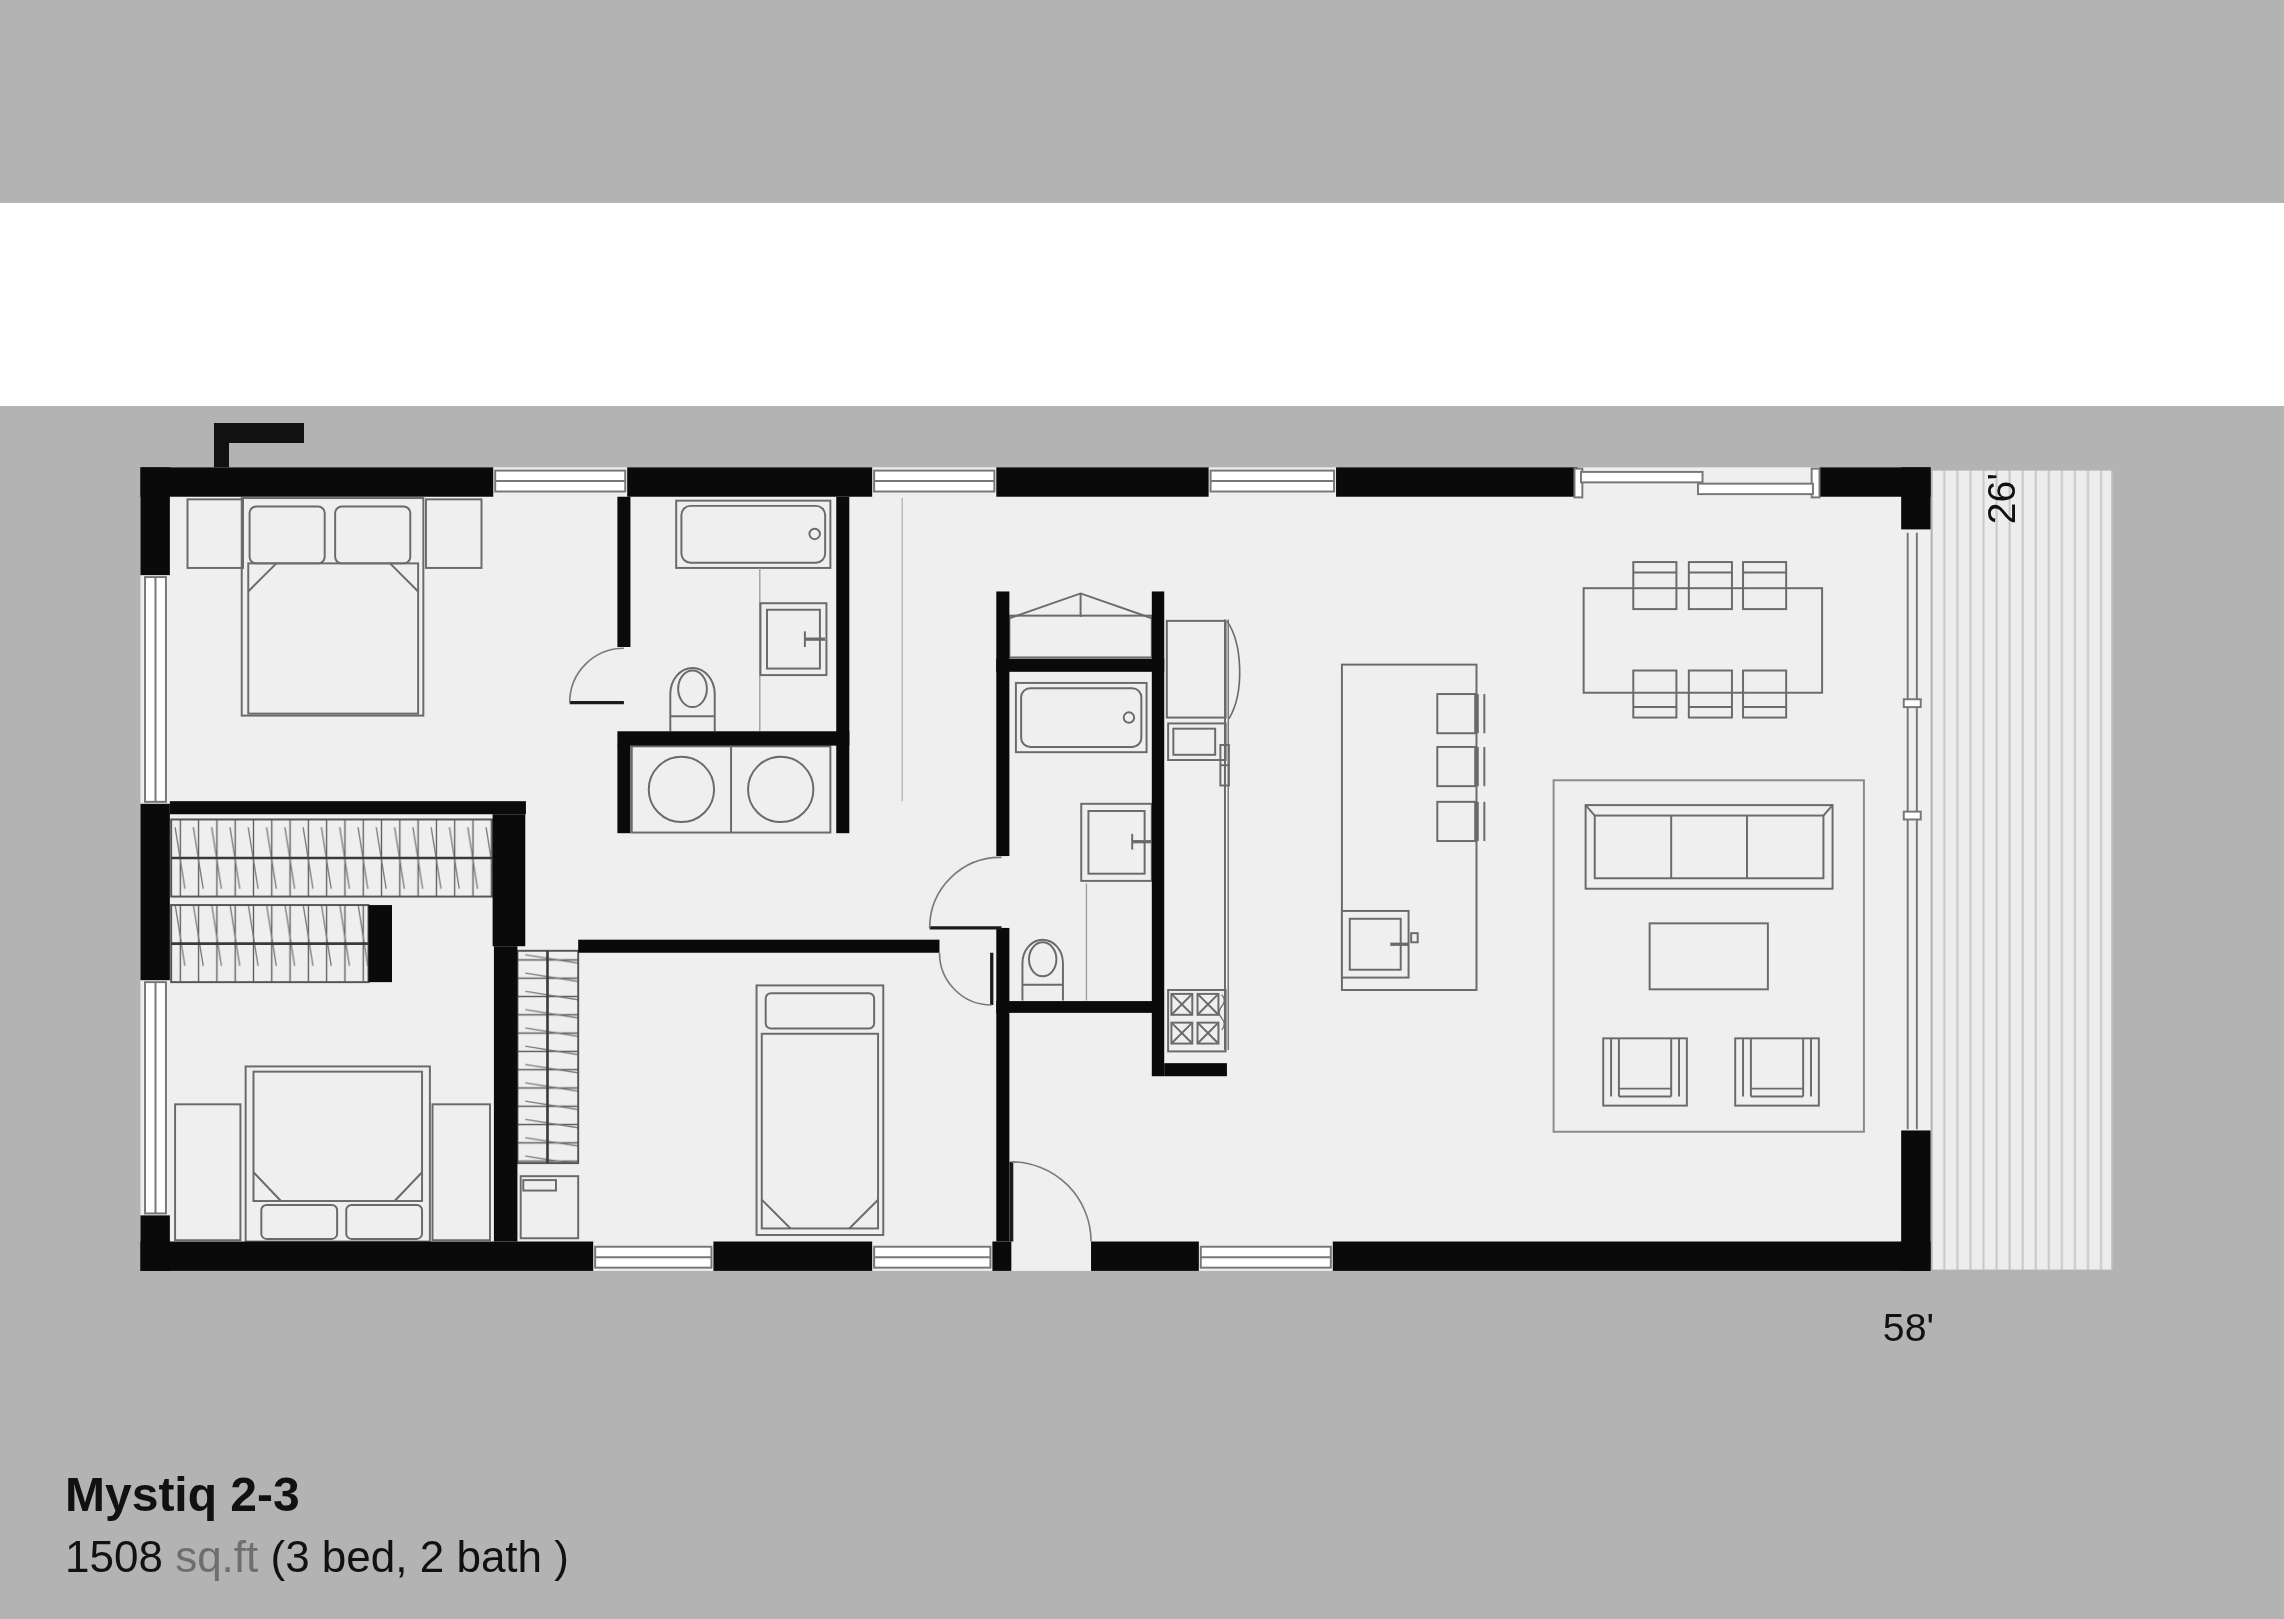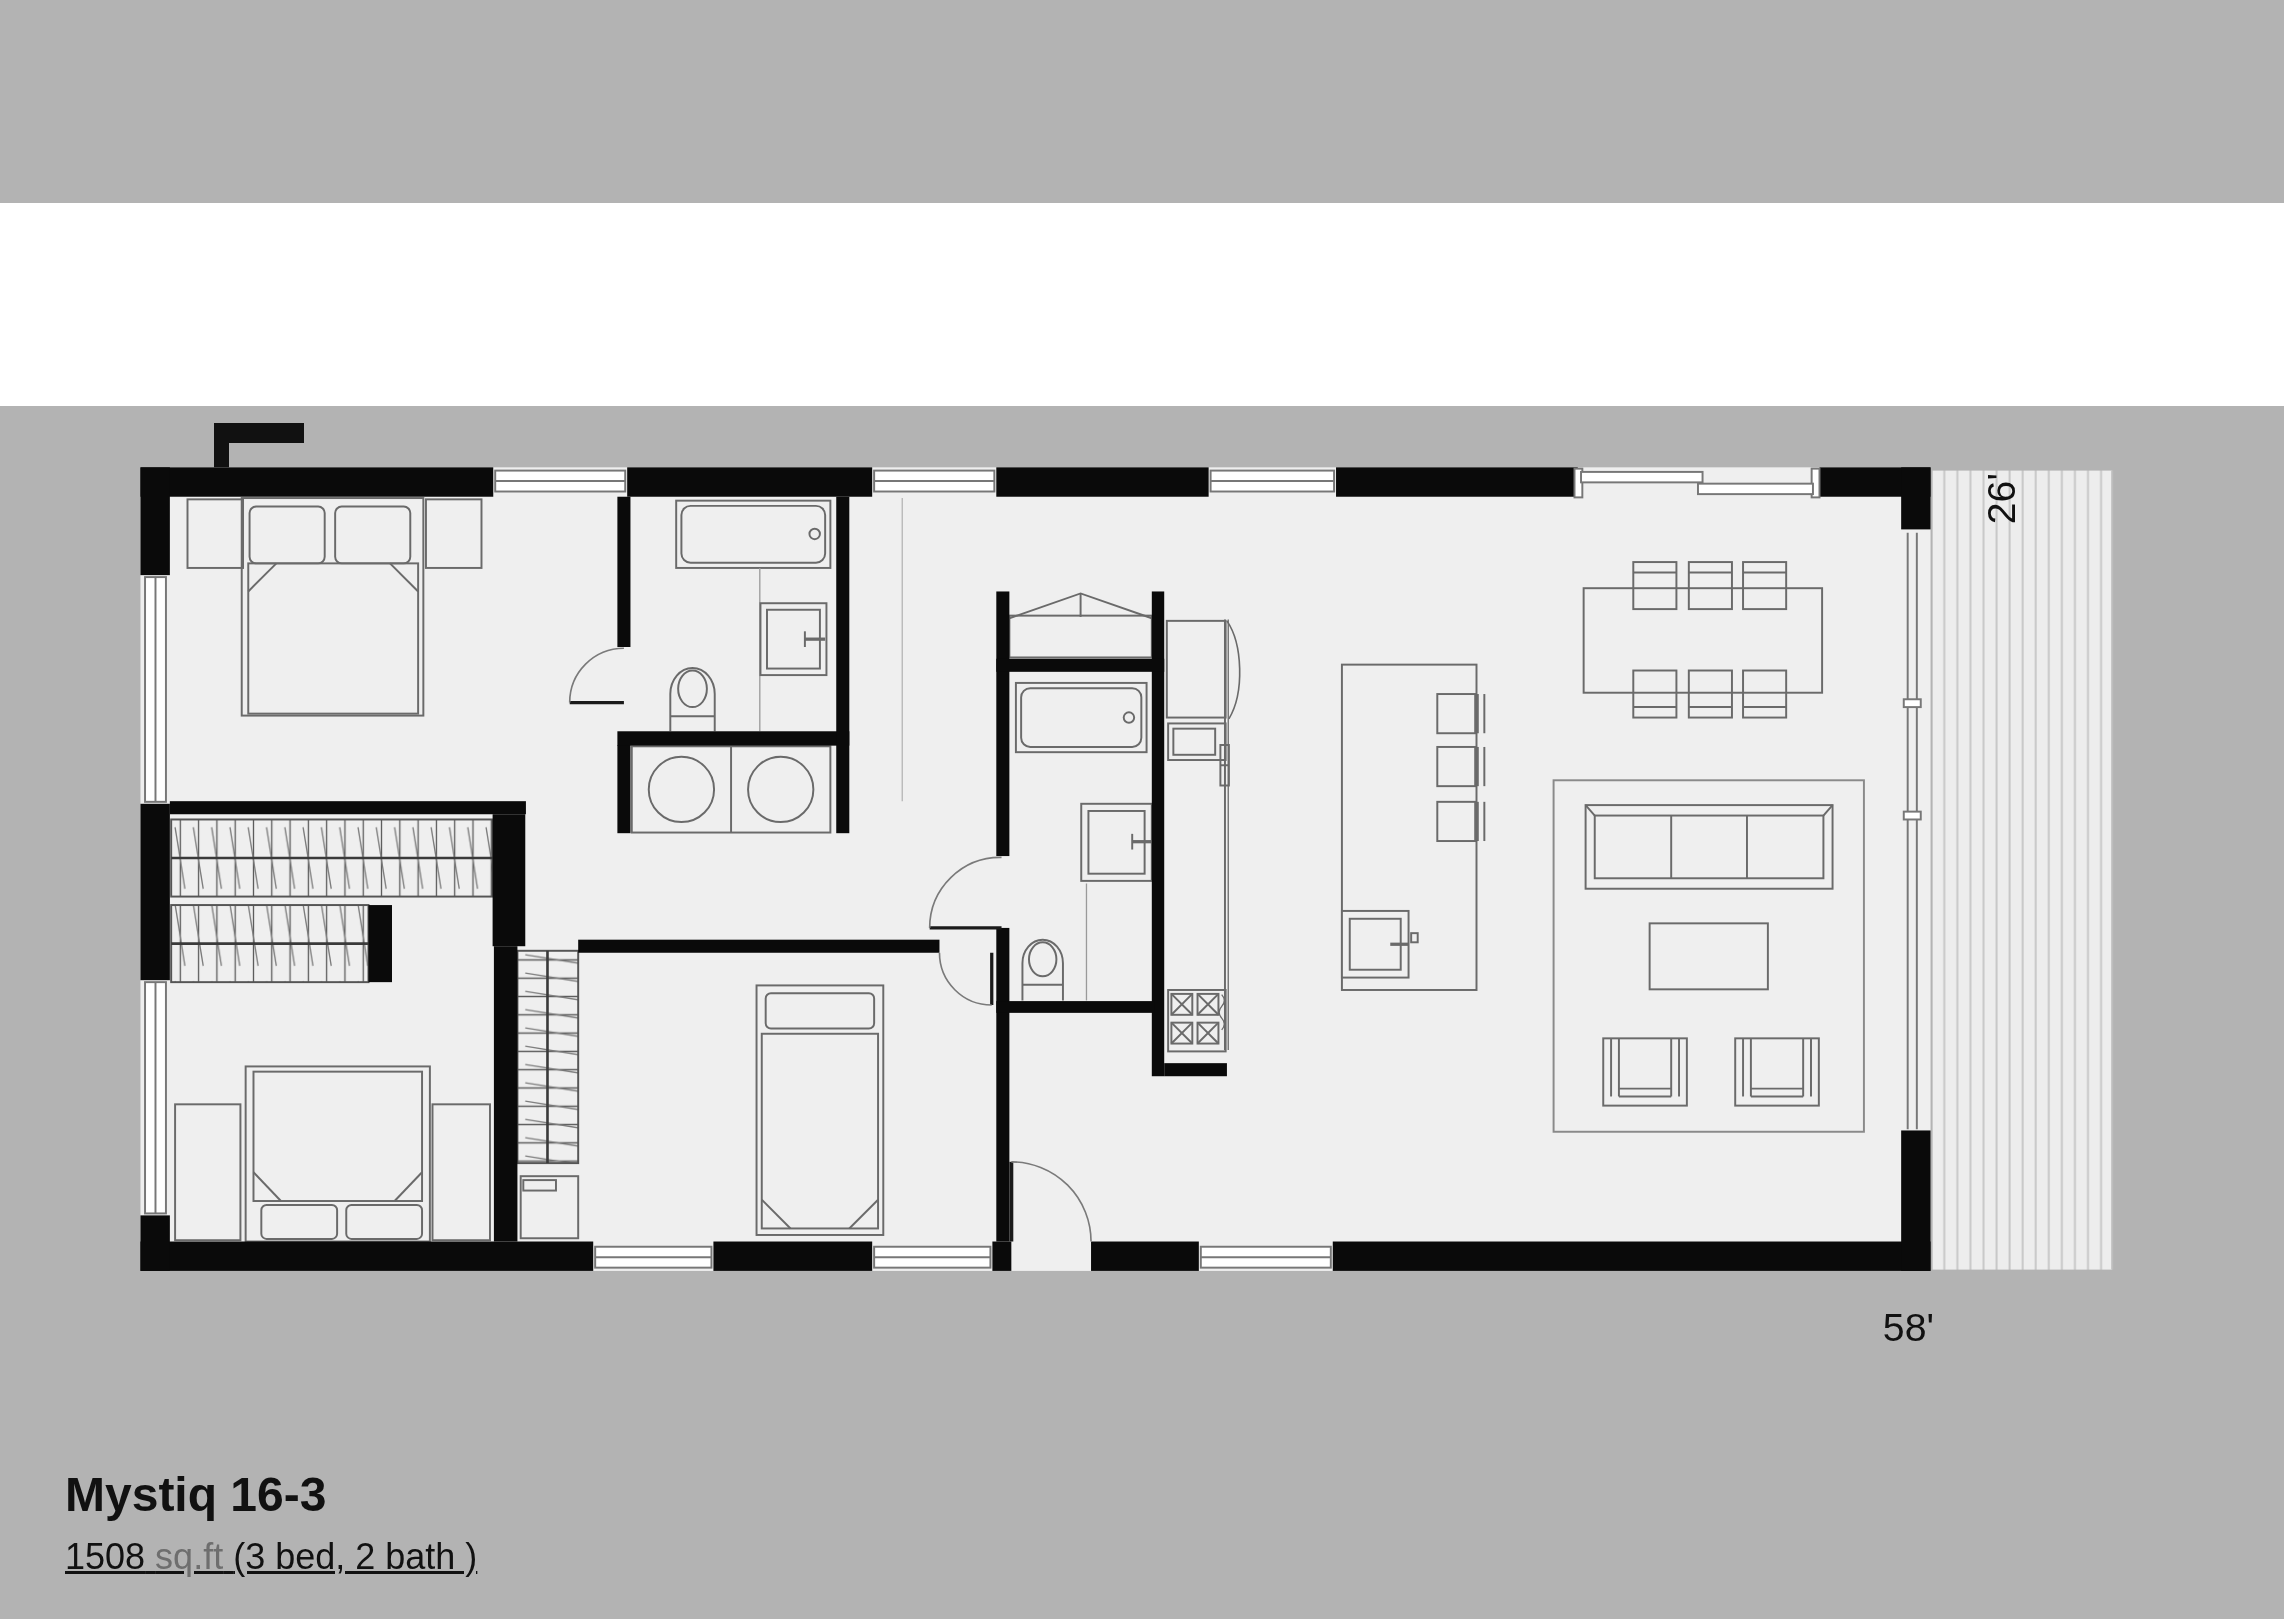--- a/index.html
+++ b/index.html
@@ -8,21 +8,21 @@
   .band{position:absolute;left:0;top:203px;width:2284px;height:203px;background:#ffffff;}
   .logo{position:absolute;left:0;top:0;width:100%;height:100%;}
   .gamma{position:absolute;left:214px;top:220px;width:75px;height:114px;
          border-top:20px solid #111;border-left:15.7px solid #111;}
   .logo-text{position:absolute;left:306px;top:253px;font-size:105px;line-height:105px;
              font-weight:600;letter-spacing:-2px;color:#141414;}
   .logo-underline{position:absolute;left:413px;top:368px;width:86px;height:19px;background:#c49a6c;}
   .plan-svg{position:absolute;left:0;top:0;}
   .footer{position:absolute;left:65px;top:1467px;color:#111;}
   .footer .title{font-size:48px;font-weight:bold;line-height:55px;}
-  .footer .specs{font-size:36px;line-height:51px;margin-top:9.1px;font-weight:400;text-decoration:underline;}
+  .footer .specs{font-size:44px;line-height:51px;margin-top:9.1px;font-weight:400;}
   .footer .specs .dim{color:#6e6e6e;}
   svg text{font-family:"Liberation Sans","DejaVu Sans",sans-serif;}
 </style>
 </head>
 <body>
 
 <div class="canvas">
 
   <div class="band">
     <div class="logo">
@@ -378,21 +378,21 @@
         <line x1="1518" y1="1458" x2="1518" y2="1538" stroke="#1a1a1a" stroke-width="5"></line>
         <path d="M1438,1458 A80,80 0 0 0 1518,1538" stroke="#7a7a7a" stroke-width="2.5"></path>
       </g>
     </g>
 
     <text x="3085" y="802" font-size="60" fill="#111" transform="rotate(-90 3085 802)">26'</text>
     <text x="2882" y="2052" font-size="60" fill="#111">58'</text>
   </svg>
 
   <div class="footer">
-    <div class="title">Mystiq 16-3</div>
+    <div class="title">Mystiq 2-3</div>
     <div class="specs">
       <span>1508</span>
       <span class="dim">sq.ft</span>
       <span>(3 bed, 2 bath )</span>
     </div>
   </div>
 
 </div>
 
 

